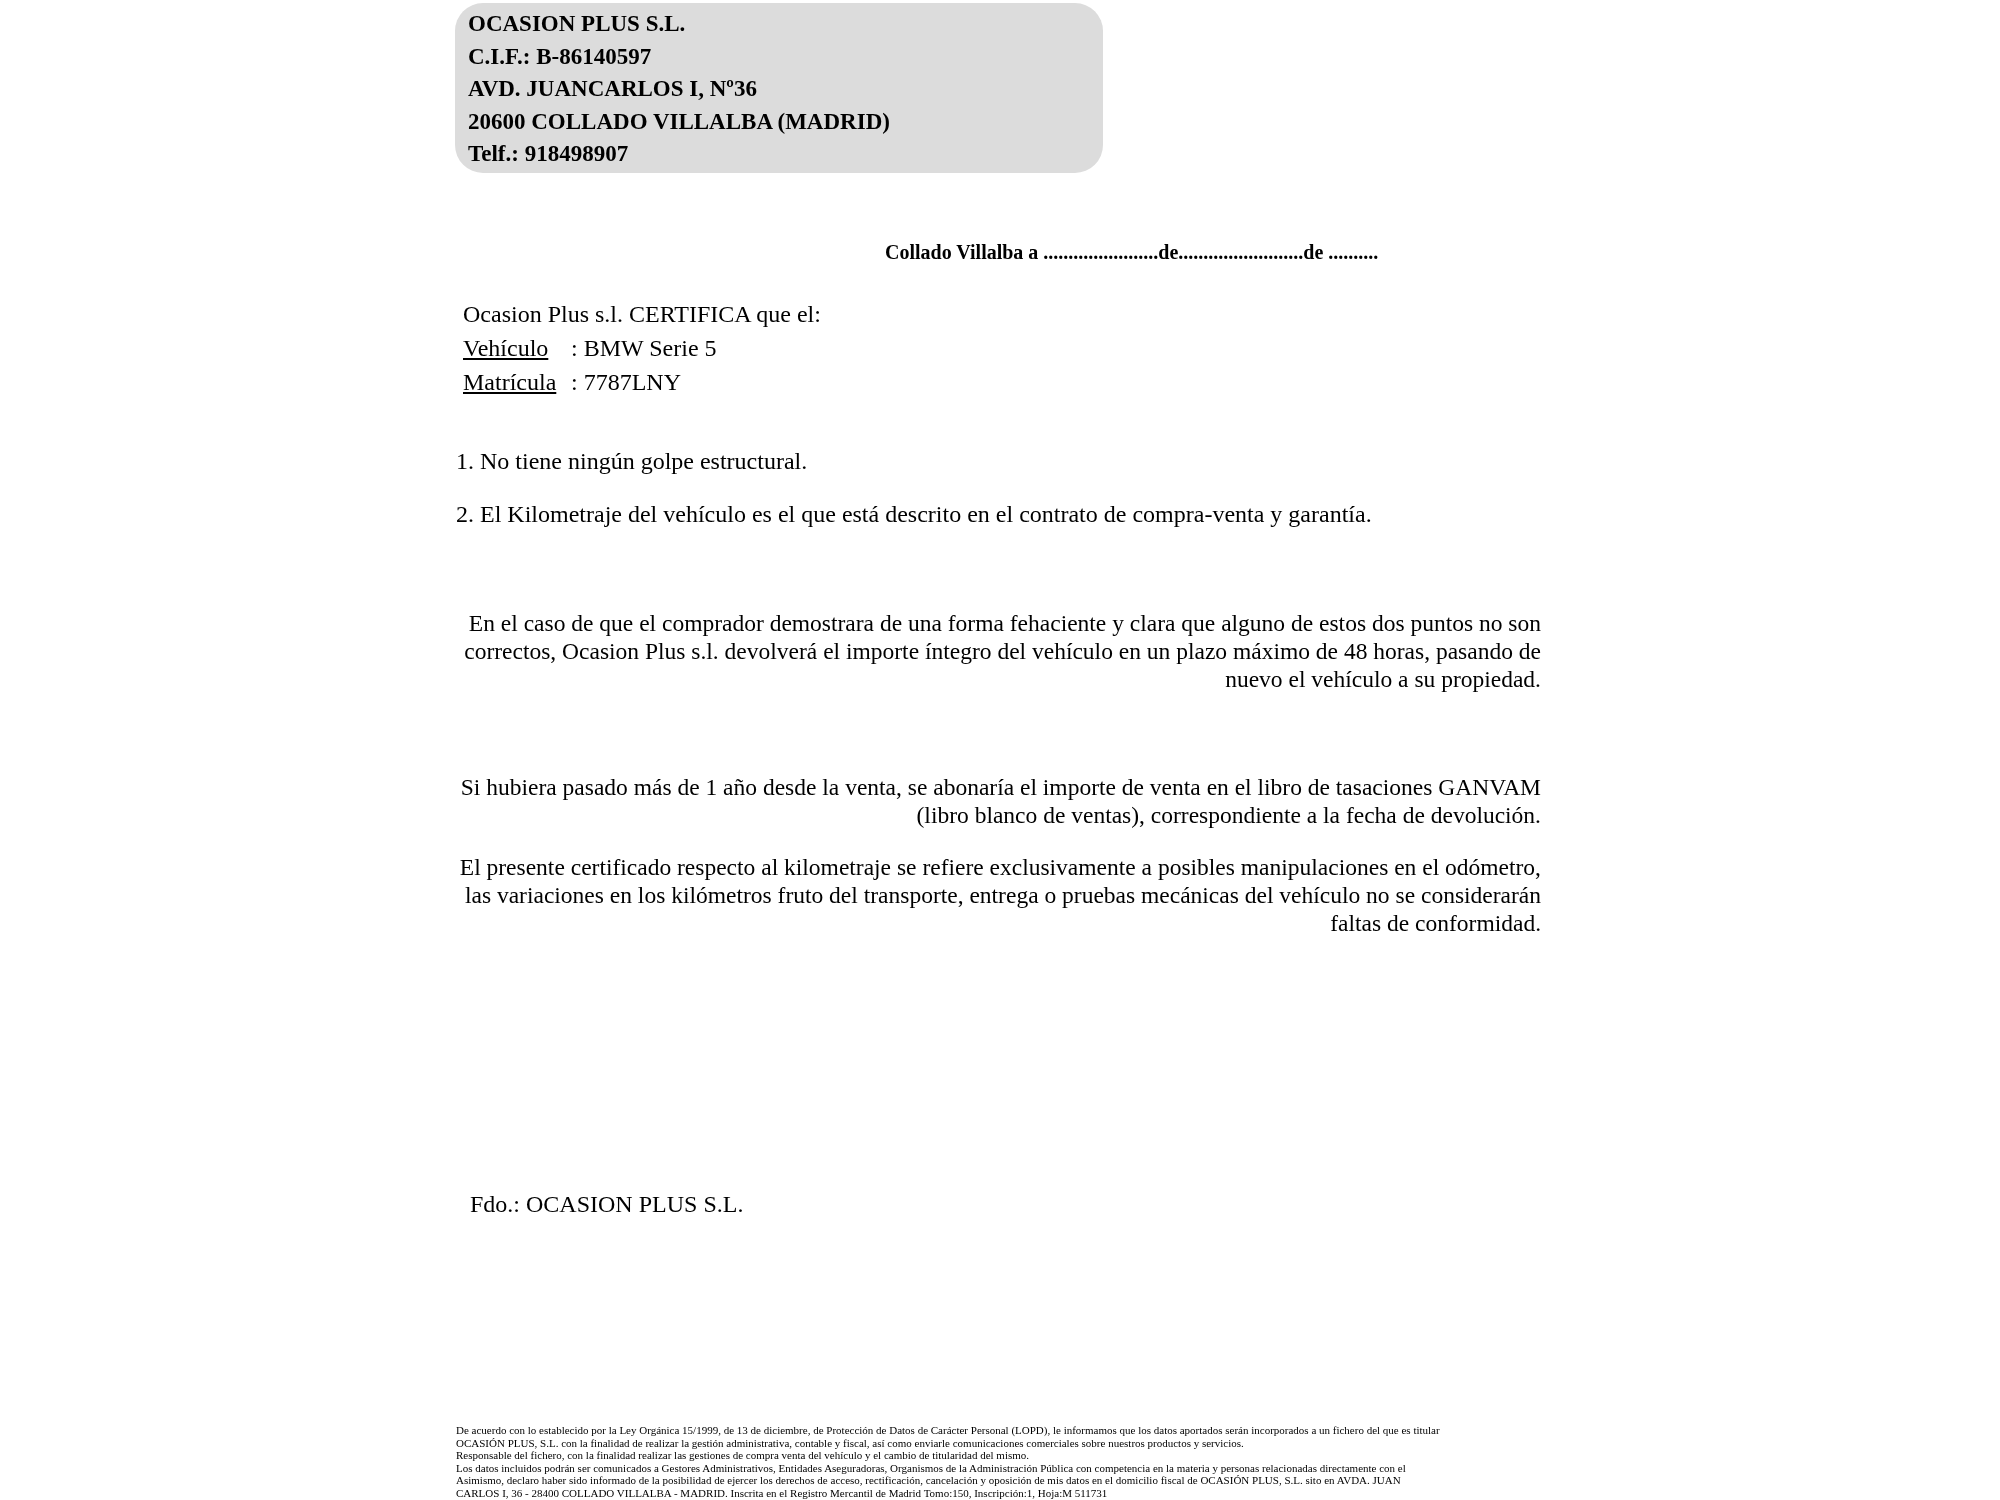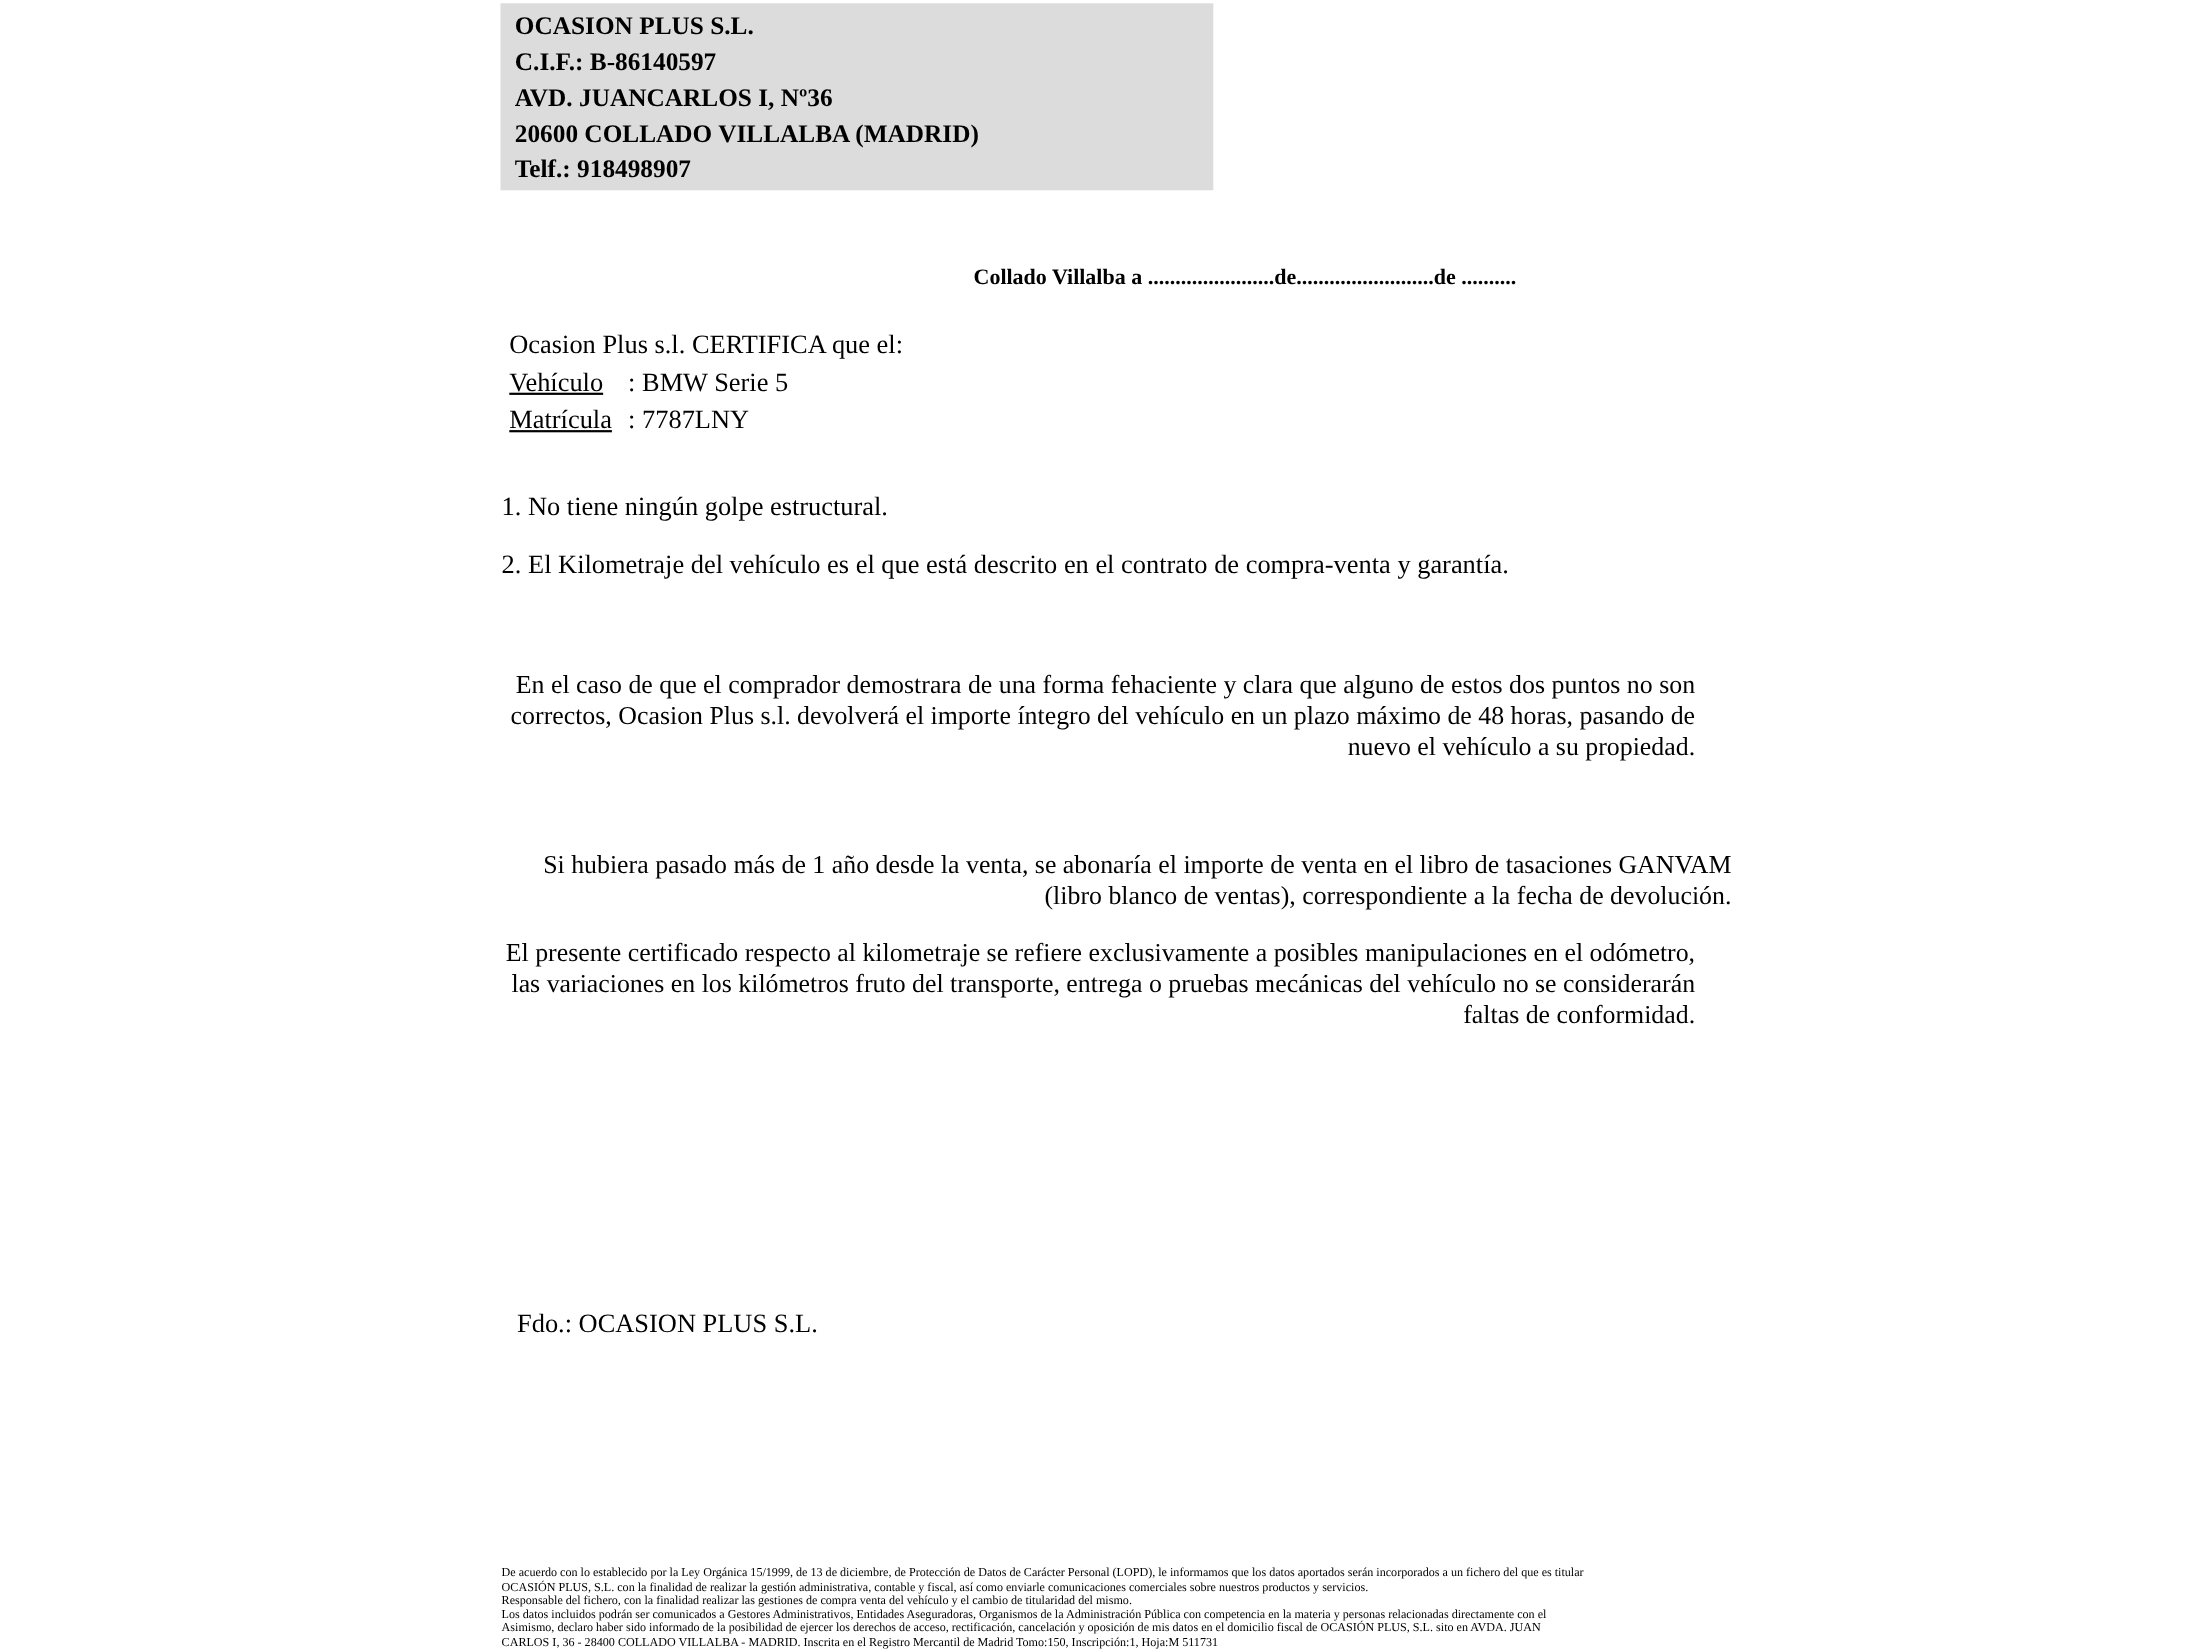--- a/index.html
+++ b/index.html
@@ -20,20 +20,21 @@
     position: absolute;
     left: 455px;
     top: 3px;
     width: 648px;
     height: 170px;
     box-sizing: border-box;
     padding: 5px 0 0 13px;
     font-weight: bold;
     font-size: 23px;
     line-height: 32.5px;
+    border-radius: 28px;
   }
   .date-line {
     position: absolute;
     left: 885px;
     top: 241px;
     font-size: 20px;
     white-space: nowrap;
     font-weight: bold;
   }
   .cert-block {
@@ -59,21 +60,21 @@
   .para {
     position: absolute;
     left: 456px;
     width: 1085px;
     font-size: 23.5px;
     line-height: 28px;
     text-align: right;
   }
   .para-1 { top: 609px; }
   .para-2 { top: 718px; }
-  .para-3 { top: 773px; margin-left: 33px; }
+  .para-3 { top: 773px; }
   .para-4 { top: 853px; }
   .signature {
     position: absolute;
     left: 456px;
     top: 1191px;
     font-size: 24px;
     white-space: nowrap;
     margin-left: 14px;
   }
   .fineprint {

